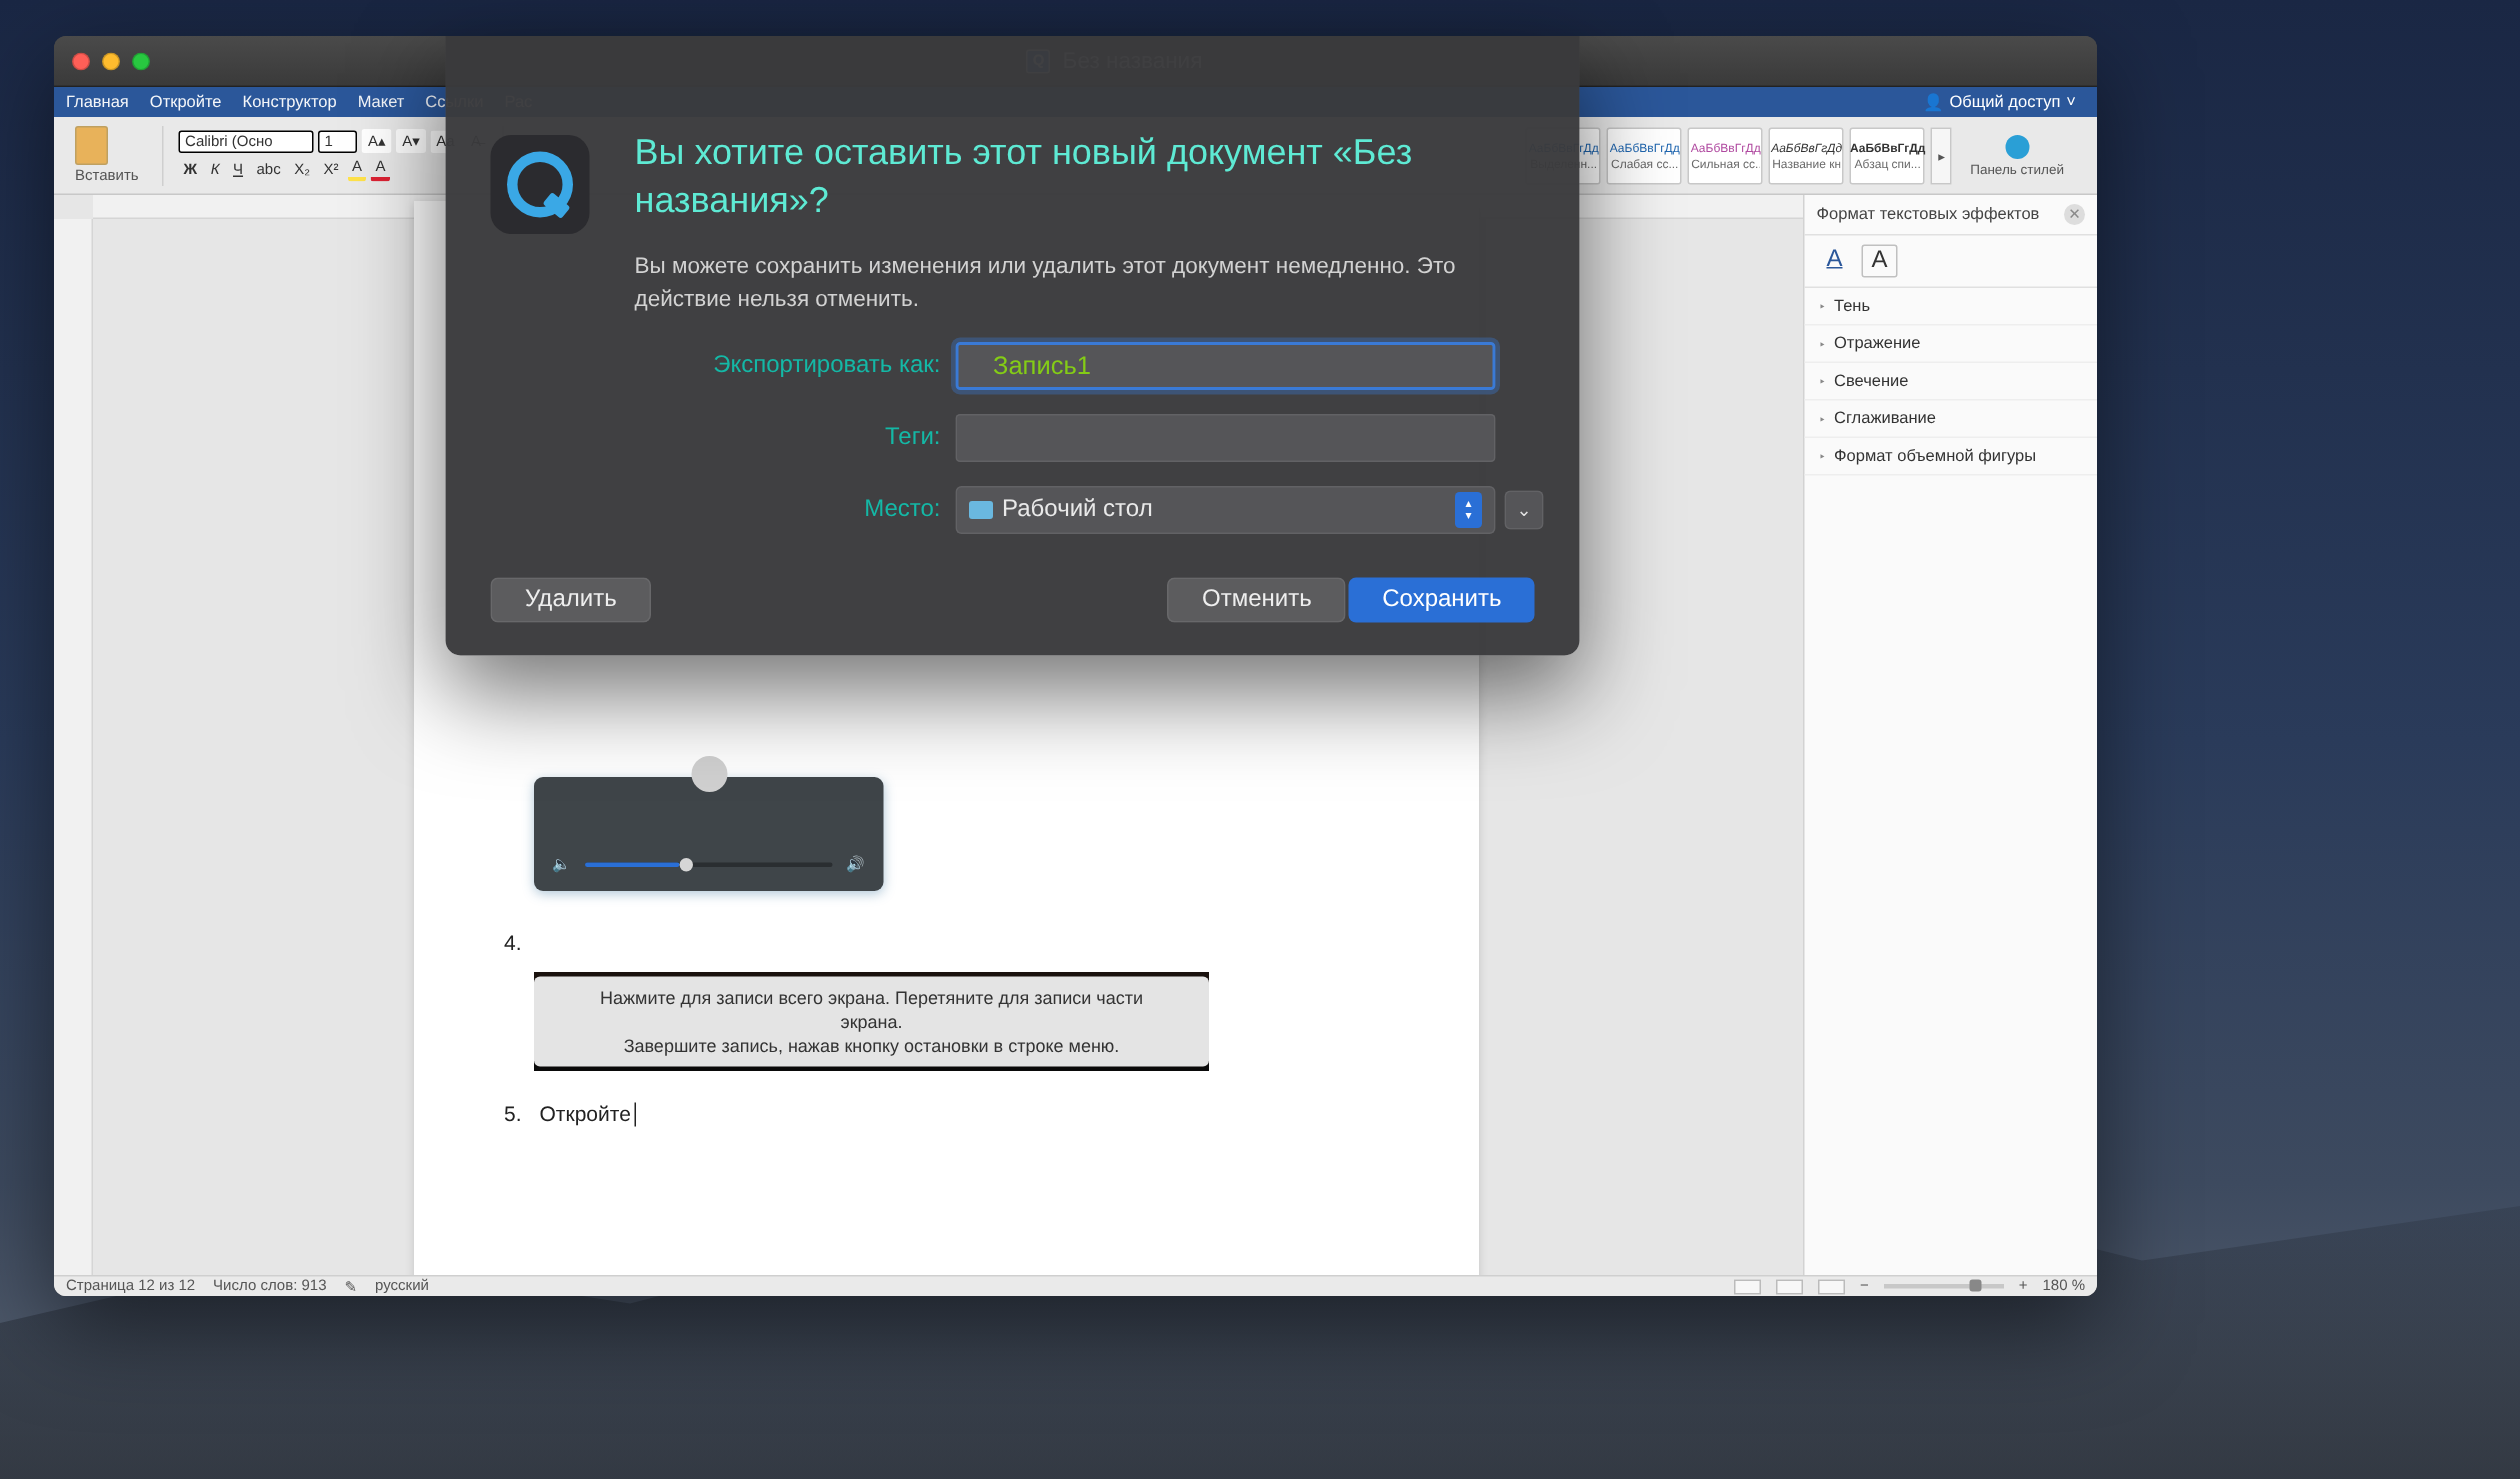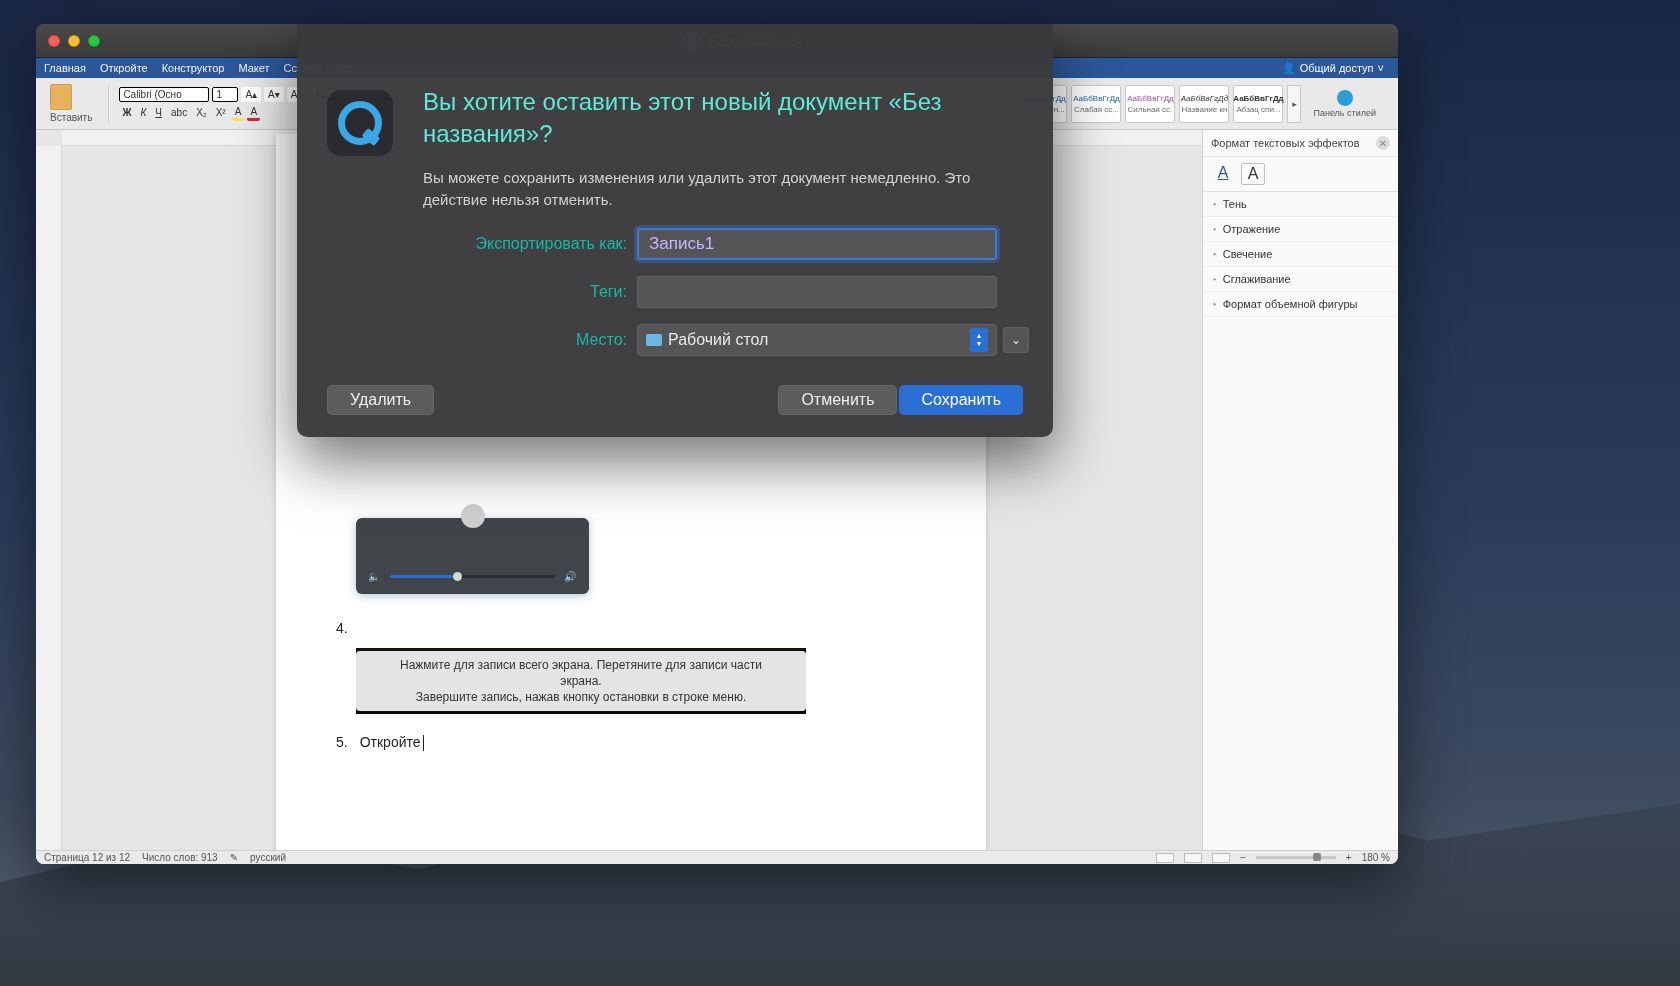--- a/index.html
+++ b/index.html
@@ -80,21 +80,21 @@
 .modal .content { display: flex; padding: 22px 30px 12px 30px; gap: 30px; }
 .appicon { width: 66px; height: 66px; border-radius: 14px; background: #2b2b2f; display: flex; align-items: center; justify-content: center; margin-top: 4px; flex-shrink: 0; }
 .q-shape { width: 44px; height: 44px; border: 7px solid #3aa8e6; border-radius: 50%; position: relative; }
 .q-shape::after { content: ""; position: absolute; right: -4px; bottom: -4px; width: 16px; height: 10px; background: #3aa8e6; transform: rotate(40deg); border-radius: 2px; }
 
 .modal h1 { font-size: 24px; font-weight: 400; color: #5eead4; line-height: 1.35; }
 .modal p.sub { margin-top: 16px; font-size: 15px; color: #d2d2d2; line-height: 1.45; }
 
 .form { padding: 6px 30px 0 30px; display: grid; grid-template-columns: 310px 360px 30px; row-gap: 16px; align-items: center; }
 .form label { justify-self: end; font-size: 16px; color: #14b8a6; padding-right: 10px; }
-.tf { height: 32px; background: rgba(100,100,104,.6); border: 2px solid #3a7ad6; border-radius: 3px; color: #c4b5fd; font-size: 17px; padding: 0 10px; box-shadow: 0 0 0 3px rgba(58,122,214,.35); }
+.tf { height: 32px; background: rgba(100,100,104,.6); border: 2px solid #3a7ad6; border-radius: 3px; color: #84cc16; font-size: 17px; padding: 0 23px; box-shadow: 0 0 0 3px rgba(58,122,214,.35); }
 .tf.noglow { border: 1px solid rgba(255,255,255,.08); box-shadow: none; }
 .loc { display: flex; align-items: center; gap: 6px; height: 32px; background: rgba(100,100,104,.6); border: 1px solid rgba(255,255,255,.08); border-radius: 4px; padding: 0 8px; font-size: 16px; color: #e9e9e9; position: relative; }
 .loc .stepper { margin-left: auto; width: 18px; height: 24px; background: #2a6fd6; border-radius: 3px; display: flex; flex-direction: column; align-items: center; justify-content: center; font-size: 8px; color: #fff; line-height: 1; }
 .expand { width: 26px; height: 26px; background: rgba(100,100,104,.6); border: 1px solid rgba(255,255,255,.08); border-radius: 4px; display: flex; align-items: center; justify-content: center; color: #e4e4e4; font-size: 12px; margin-left: 6px; }
 .folder-icon { width: 16px; height: 12px; background: #6ab8e0; border-radius: 2px; display: inline-block; }
 
 .btn-row { position: absolute; left: 30px; right: 30px; bottom: 22px; display: flex; align-items: center; }
 .btn { height: 30px; padding: 0 22px; border-radius: 5px; font-size: 16px; display: flex; align-items: center; justify-content: center; border: 1px solid rgba(255,255,255,.08); }
 .btn.gray { background: rgba(115,115,119,.55); color: #eee; }
 .btn.blue { background: #2a6fd6; color: #fff; border: none; }

